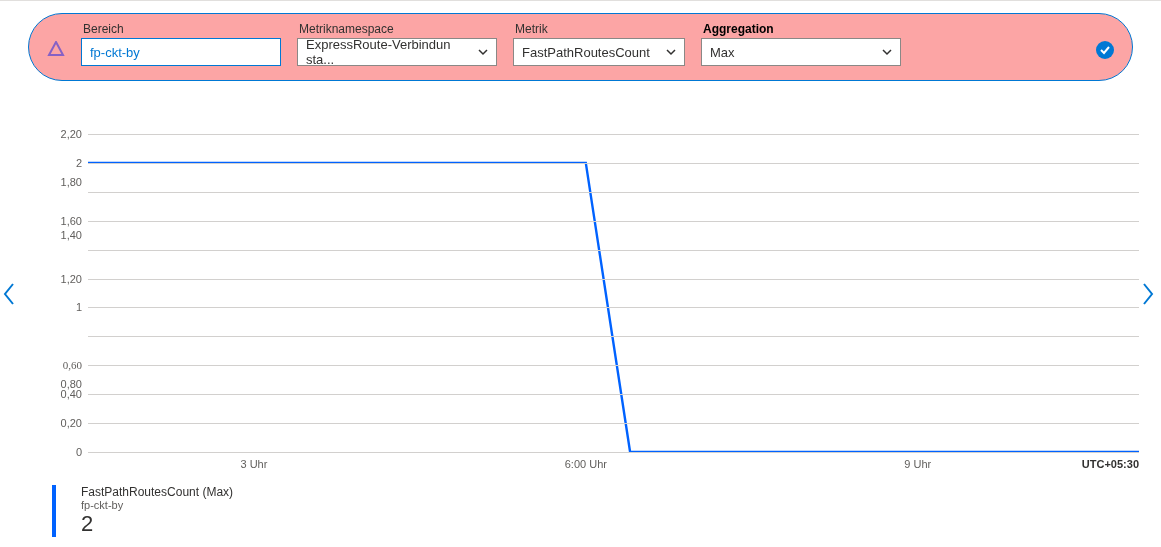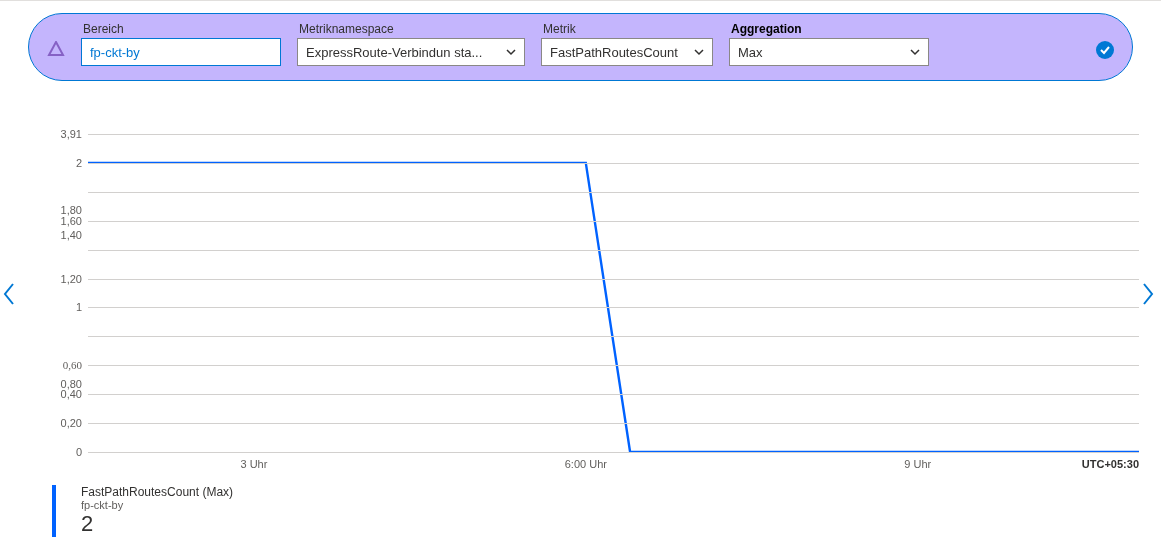--- a/index.html
+++ b/index.html
@@ -12,21 +12,21 @@
       height: 547px;
       position: relative;
       overflow: hidden;
     }
     .topbar-region {
       border-top: 1px solid #e1dfdd;
       padding-top: 6px;
     }
     .filterbar {
       margin: 6px 28px 0 28px;
-      background: #c4b5fd;
+      background: #fca5a5;
       border: 1px solid #0078d4;
       border-radius: 34px;
       padding: 8px 18px 14px 18px;
       display: flex;
       align-items: flex-end;
       gap: 16px;
       position: relative;
     }
     .resource-icon {
       width: 18px; height: 18px;
@@ -52,21 +52,21 @@
       padding: 0 8px;
       font-size: 13px;
       color: #323130;
       cursor: pointer;
     }
     .control.scope {
       width: 200px;
       border: 1px solid #0078d4;
       color: #0078d4;
     }
-    .control.ns { width: 228px; }
+    .control.ns { width: 200px; }
     .control.metric { width: 172px; }
     .control.agg { width: 200px; }
     .chev {
       width: 10px; height: 10px;
       flex: 0 0 auto;
     }
     .done-badge {
       width: 18px; height: 18px;
       border-radius: 50%;
       background: #0078d4;
@@ -221,25 +221,25 @@
 <div class="chartwrap">
   <div id="yticks"></div>
   <div class="plot" id="plot">
     <svg id="series-svg" width="100%" height="100%" preserveAspectRatio="none" viewBox="0 0 1051 318">
         <polyline points="0.0,28.9 497.8,28.9 542.1,318.0 1051.0,318.0" class="series-line"></polyline>
       </svg>
   </div>
   <div id="xticks"></div>
   <div class="tzlabel">UTC+05:30</div>
 <div class="gridline" style="top: 10px; left: 36px;"></div>
-    <div class="ytick" style="top: 10px;">3,91</div>
+    <div class="ytick" style="top: 10px;">2,20</div>
     <div class="gridline" style="top: 38.9091px; left: 36px;"></div>
     <div class="ytick" style="top: 38.9091px;">2</div>
     <div class="gridline" style="top: 67.8182px; left: 36px;"></div>
-    <div class="ytick" style="top: 86px;">1,80</div>
+    <div class="ytick" style="top: 58px;">1,80</div>
     <div class="gridline" style="top: 96.7273px; left: 36px;"></div>
     <div class="ytick" style="top: 96.7273px;">1,60</div>
     <div class="gridline" style="top: 125.636px; left: 36px;"></div>
     <div class="ytick" style="top: 111px;">1,40</div>
     <div class="gridline" style="top: 154.545px; left: 36px;"></div>
     <div class="ytick" style="top: 154.545px;">1,20</div>
     <div class="gridline" style="top: 183.455px; left: 36px;"></div>
     <div class="ytick" style="top: 183.455px;">1</div>
     <div class="gridline" style="top: 212.364px; left: 36px;"></div>
     <div class="ytick" style="top: 212.364px; margin-top: 48px;">0,80</div>

